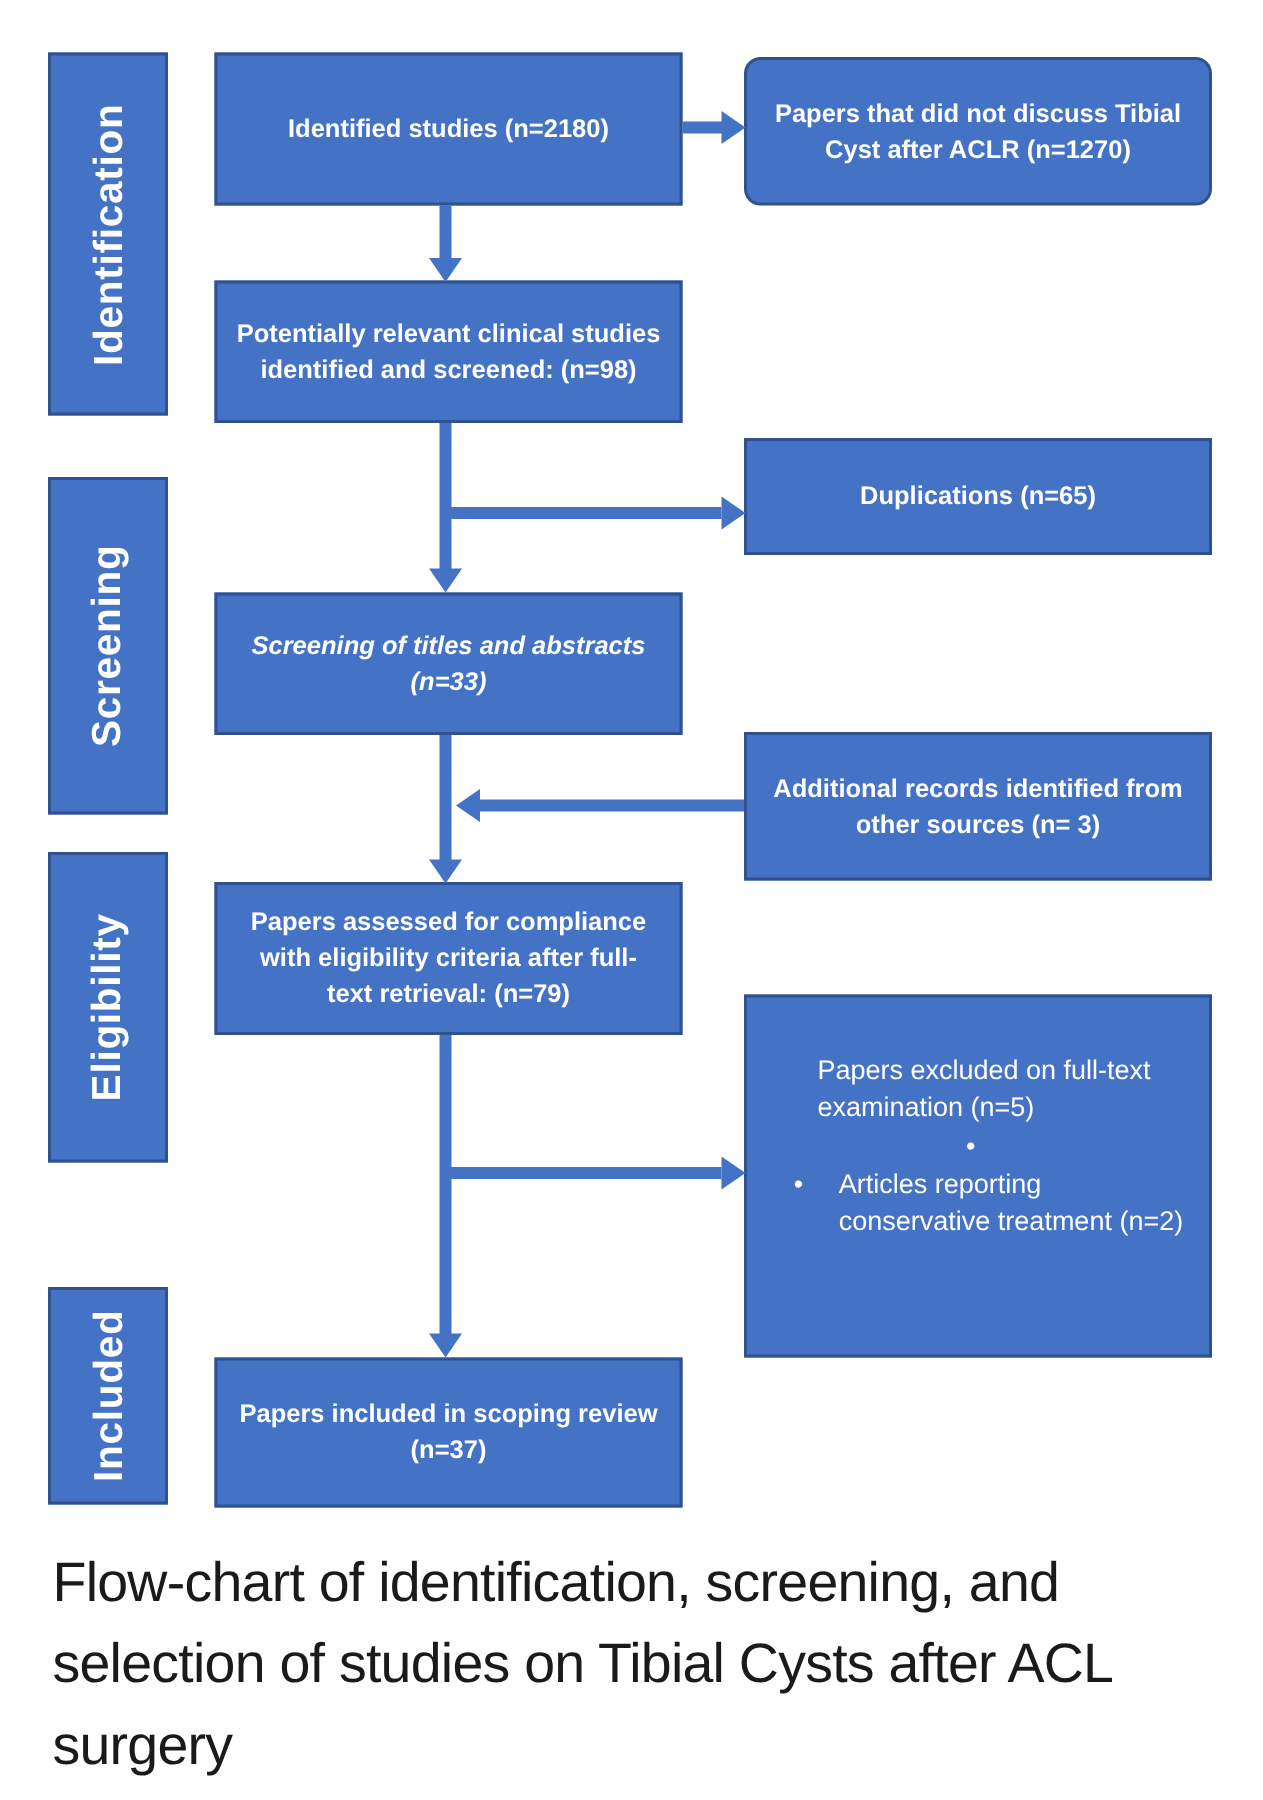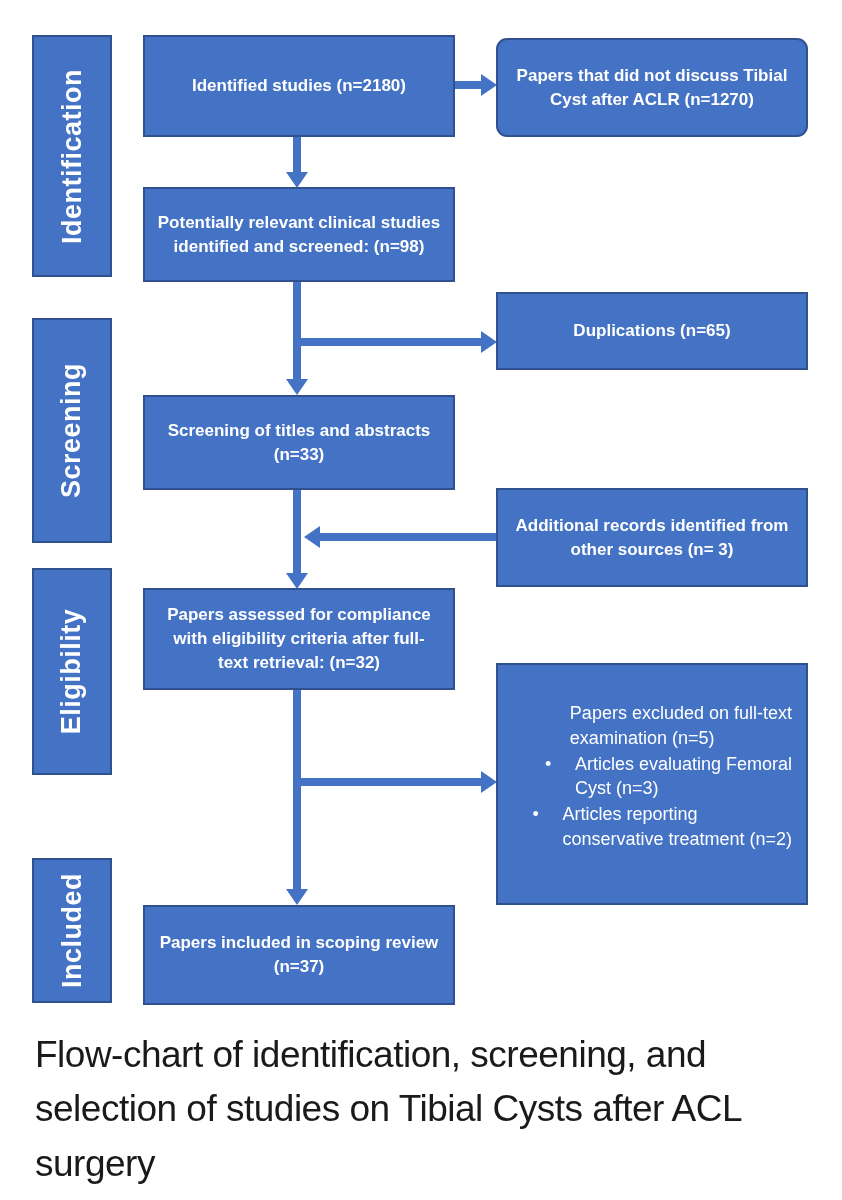--- a/index.html
+++ b/index.html
@@ -35,31 +35,31 @@
     position:absolute;background:var(--box-fill);border:2px solid var(--box-border);
     box-sizing:border-box;color:var(--text-white);
     display:flex;align-items:center;justify-content:center;text-align:center;
     font-size:17px;font-weight:700;line-height:1.4;white-space:pre-line;
     padding:4px 10px;
   }
   .main-col{left:143px;width:312px;}
   .side-col{left:496px;width:312px;}
   #box-identified{top:35px;height:102px;}
   #box-potentially-relevant{top:187px;height:95px;}
-  #box-screening-titles{top:395px;height:95px;}
+  #box-screening-titles{top:395px;height:95px;font-style:italic;}
   #box-papers-assessed{top:588px;height:102px;}
   #box-papers-included{top:905px;height:100px;}
   #box-not-discussed{top:38px;height:99px;border-radius:11px;}
   #box-duplications{top:292px;height:78px;}
   #box-additional-records{top:488px;height:99px;}
 
   
   #box-papers-excluded{
     top:663px;height:242px;
-    flex-direction:column;align-items:flex-end;justify-content:flex-start;
+    flex-direction:column;align-items:center;justify-content:flex-start;
     text-align:left;font-weight:400;font-size:18px;line-height:1.38;
     padding:36px 14px 10px 22px;
   }
   #box-papers-excluded .bullet-item{display:flex;margin-top:1px;}
   #box-papers-excluded .bullet-glyph{width:30px;flex:0 0 30px;text-align:left;padding-left:6px;}
   #box-papers-excluded .bullet-text{white-space:pre-line;}
 
   
   .stem{position:absolute;background:var(--arrow);}
   .head{position:absolute;width:0;height:0;}
@@ -92,37 +92,35 @@
     <span>Included</span>
   </div>
 
   <div class="fbox main-col" id="box-identified">Identified studies (n=2180)</div>
   <div class="fbox main-col" id="box-potentially-relevant">Potentially relevant clinical studies
 identified and screened: (n=98)</div>
   <div class="fbox main-col" id="box-screening-titles">Screening of titles and abstracts
 (n=33)</div>
   <div class="fbox main-col" id="box-papers-assessed">Papers assessed for compliance
 with eligibility criteria after full-
-text retrieval: (n=32)</div>
+text retrieval: (n=79)</div>
   <div class="fbox main-col" id="box-papers-included">Papers included in scoping review
 (n=37)</div>
 
   <div class="fbox side-col" id="box-not-discussed">Papers that did not discuss Tibial
 Cyst after ACLR (n=1270)</div>
   <div class="fbox side-col" id="box-duplications">Duplications (n=65)</div>
   <div class="fbox side-col" id="box-additional-records">Additional records identified from
 other sources (n= 3)</div>
 
   <div class="fbox side-col" id="box-papers-excluded">
     <div style="white-space:pre-line;">Papers excluded on full-text
 examination (n=5)</div>
     <div class="bullet-item">
       <span class="bullet-glyph">•</span>
-      <span class="bullet-text">Articles evaluating Femoral
-Cyst (n=3)</span>
     </div>
     <div class="bullet-item">
       <span class="bullet-glyph">•</span>
       <span class="bullet-text">Articles reporting
 conservative treatment (n=2)</span>
     </div>
   </div>
 
   <div class="stem" style="left:455px;top:81px;width:27px;height:8px;"></div>
   <div class="head head-right" style="left:481px;top:74px;"></div>

